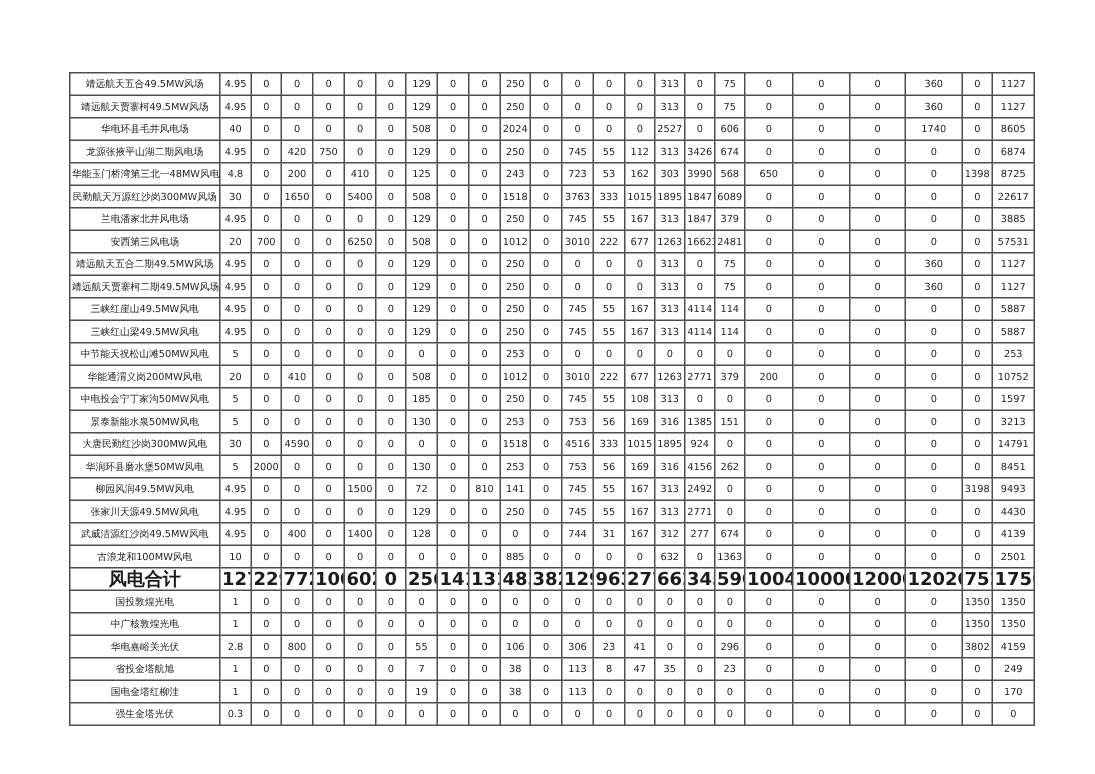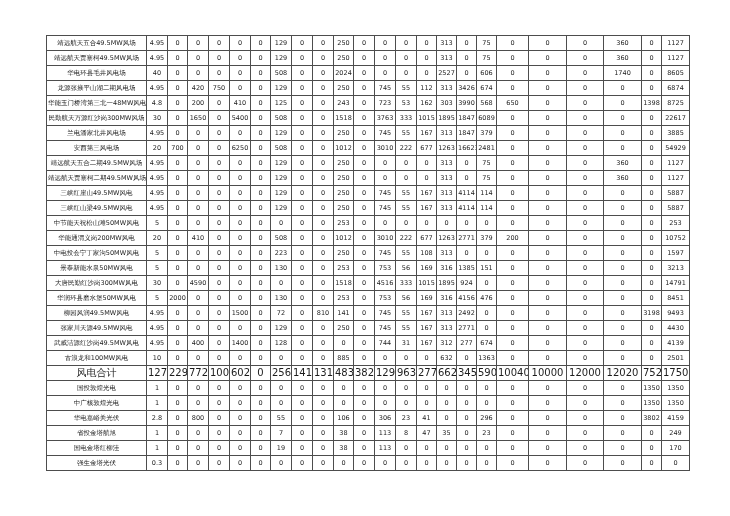--- a/index.html
+++ b/index.html
@@ -1,24 +1,24 @@
 <!DOCTYPE html>
 <html><head>
 <meta charset="utf-8">
 <style>
   html,body{margin:0;padding:0;background:#ffffff;}
   .page{position:relative;width:730px;height:492px;background:#ffffff;overflow:hidden;
-        font-family:"DejaVu Sans","Liberation Sans",sans-serif;}
+        font-family:"DejaVu Sans","Liberation Sans",sans-serif;margin-top:13px;}
   table.gen{position:absolute;left:46px;top:35px;width:642px;border-collapse:collapse;
             table-layout:fixed;}
   table.gen td{border:1px solid #4d4d4d;height:14px;padding:0 1px;
                font-size:6.5px;line-height:14px;color:#1c1c1c;text-align:center;
                white-space:nowrap;overflow:hidden;}
   td.name-cell{font-size:6px;}
-  tr.total-row td{font-weight:normal;font-size:10px;}
+  tr.total-row td{font-weight:bold;font-size:12px;}
   table.gen{border:1px solid #333;}
 </style>
 </head>
 <body>
 
 <div class="page">
   <table class="gen">
     <colgroup>
       <col style="width:100px">
       <col style="width:21px">
@@ -245,21 +245,21 @@
           <td>222</td>
           <td>677</td>
           <td>1263</td>
           <td>16623</td>
           <td>2481</td>
           <td>0</td>
           <td>0</td>
           <td>0</td>
           <td>0</td>
           <td>0</td>
-          <td>54929</td>
+          <td>57531</td>
         </tr>
         <tr>
           <td class="name-cell">靖远航天五合二期49.5MW风场</td>
           <td>4.95</td>
           <td>0</td>
           <td>0</td>
           <td>0</td>
           <td>0</td>
           <td>0</td>
           <td>129</td>
@@ -411,21 +411,21 @@
           <td>10752</td>
         </tr>
         <tr>
           <td class="name-cell">中电投会宁丁家沟50MW风电</td>
           <td>5</td>
           <td>0</td>
           <td>0</td>
           <td>0</td>
           <td>0</td>
           <td>0</td>
-          <td>223</td>
+          <td>185</td>
           <td>0</td>
           <td>0</td>
           <td>250</td>
           <td>0</td>
           <td>745</td>
           <td>55</td>
           <td>108</td>
           <td>313</td>
           <td>0</td>
           <td>0</td>
@@ -499,21 +499,21 @@
           <td>130</td>
           <td>0</td>
           <td>0</td>
           <td>253</td>
           <td>0</td>
           <td>753</td>
           <td>56</td>
           <td>169</td>
           <td>316</td>
           <td>4156</td>
-          <td>476</td>
+          <td>262</td>
           <td>0</td>
           <td>0</td>
           <td>0</td>
           <td>0</td>
           <td>0</td>
           <td>8451</td>
         </tr>
         <tr>
           <td class="name-cell">柳园风润49.5MW风电</td>
           <td>4.95</td>

